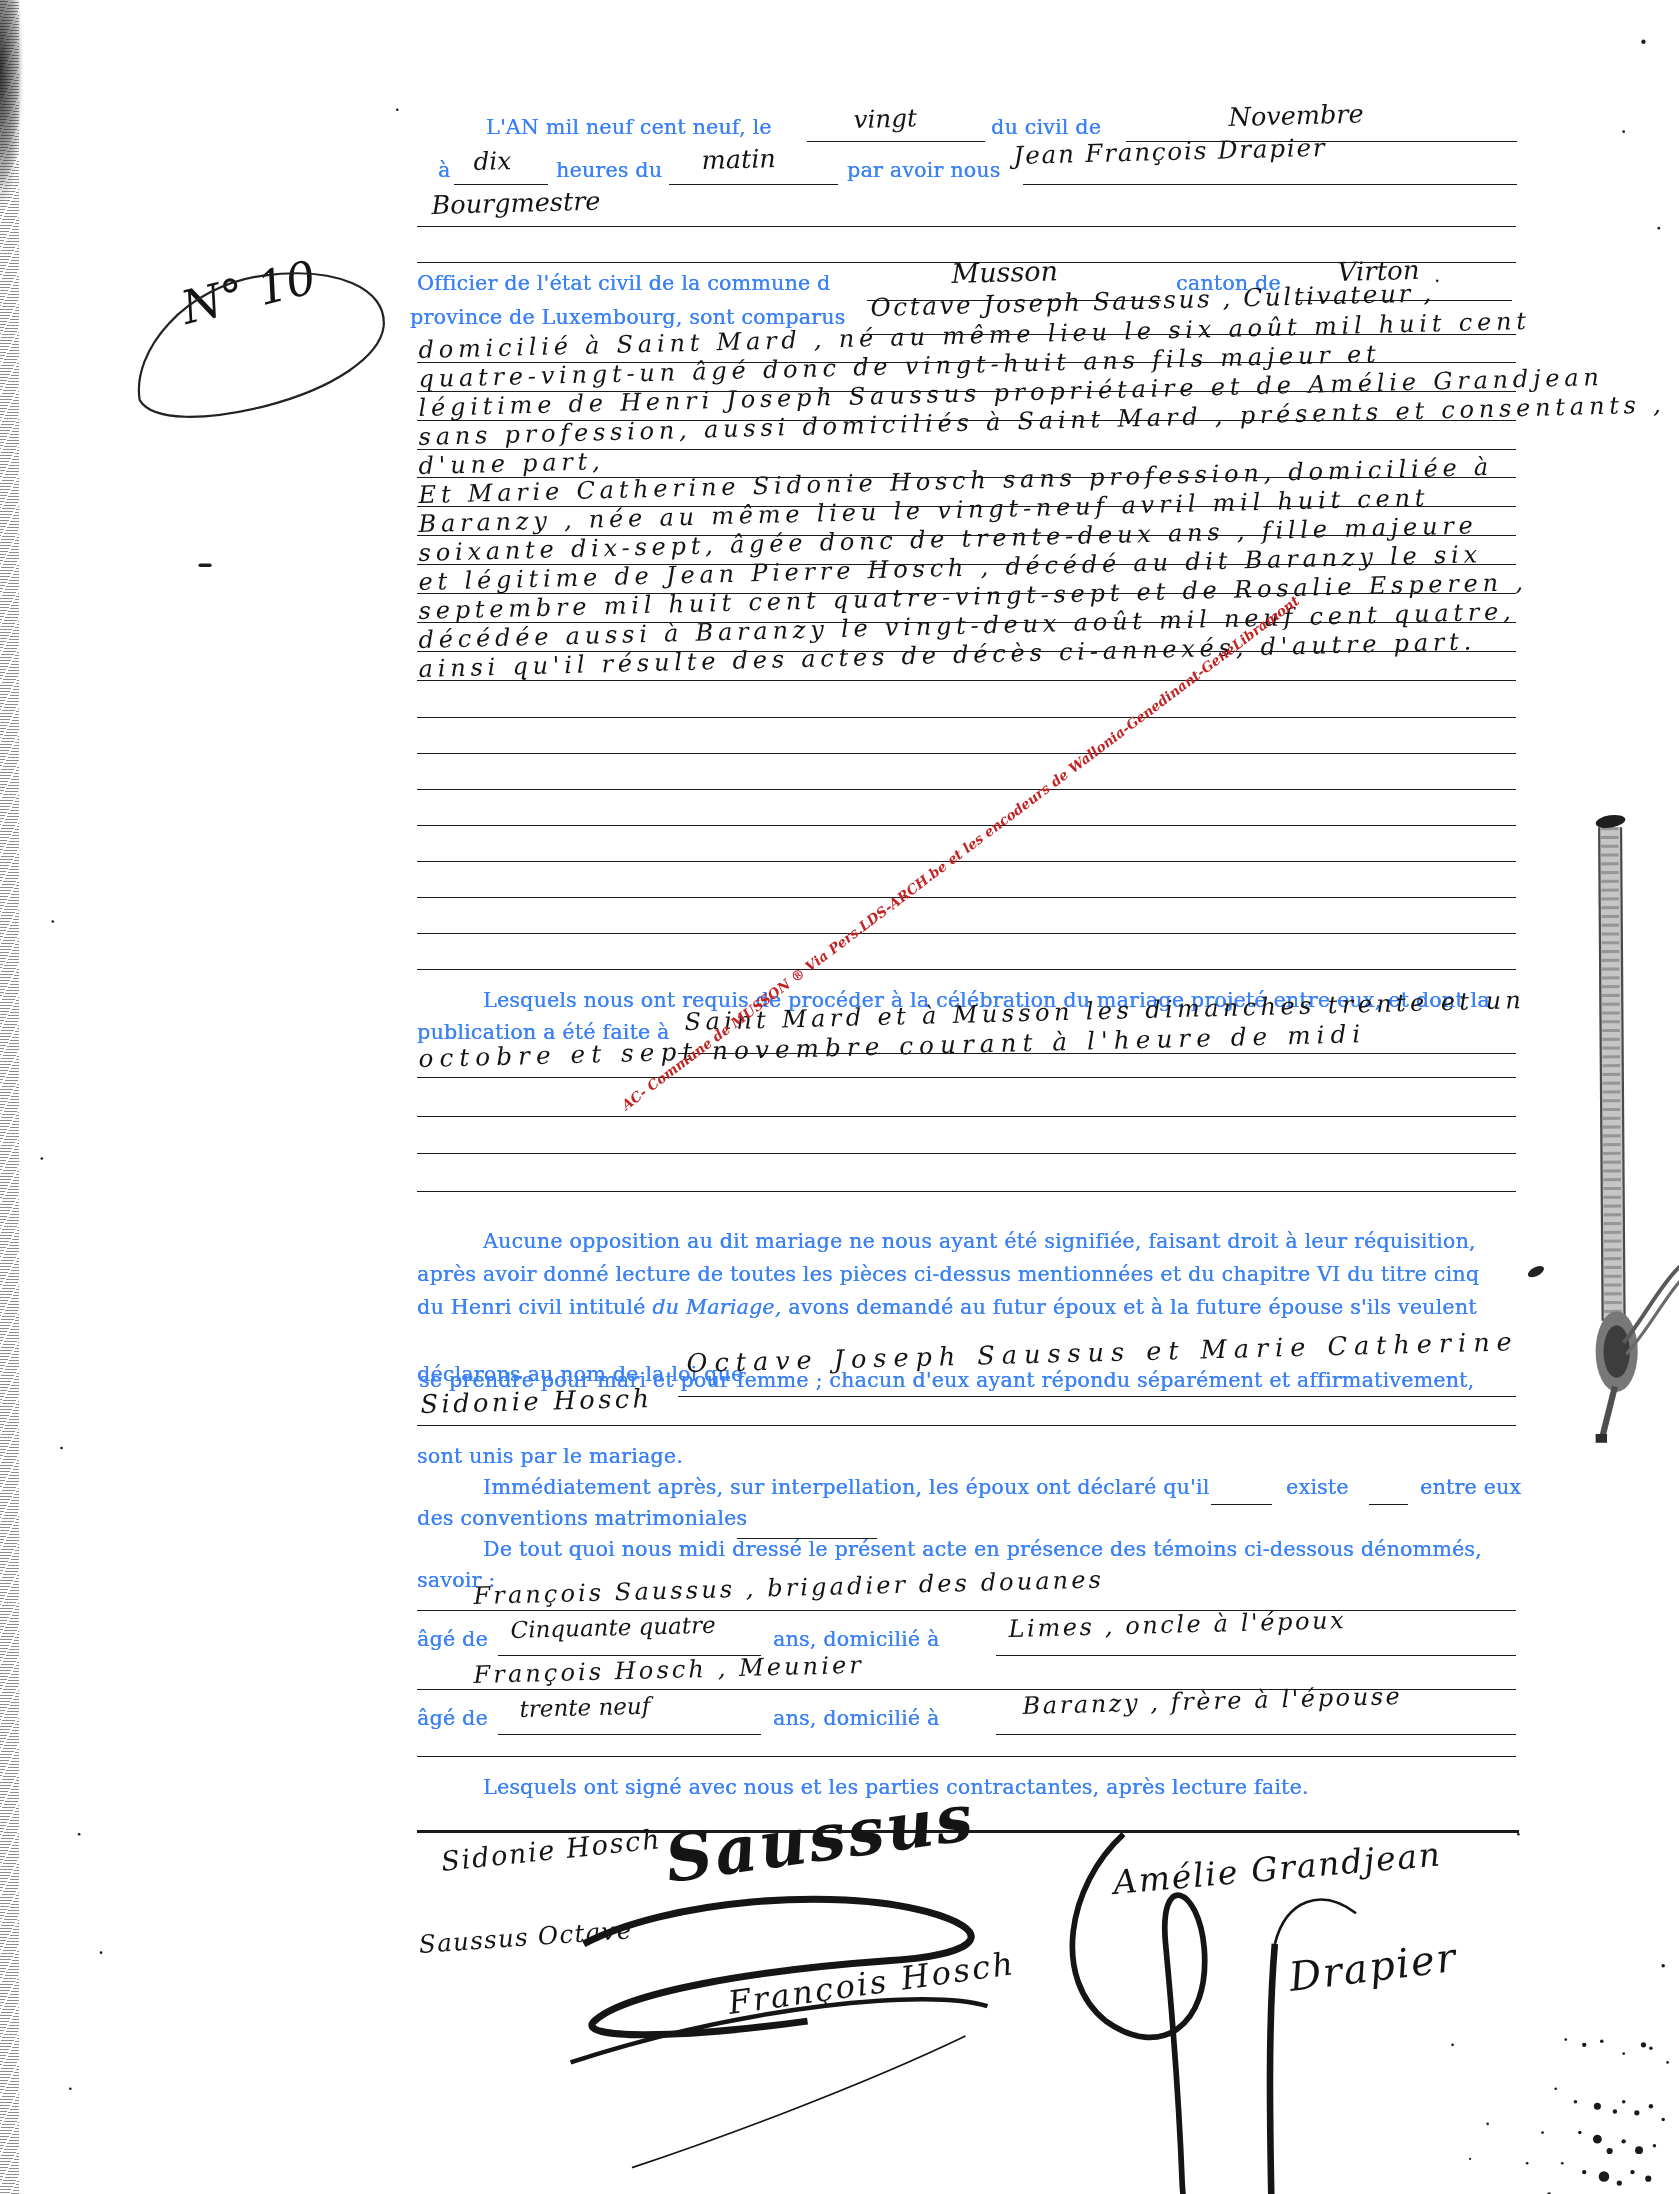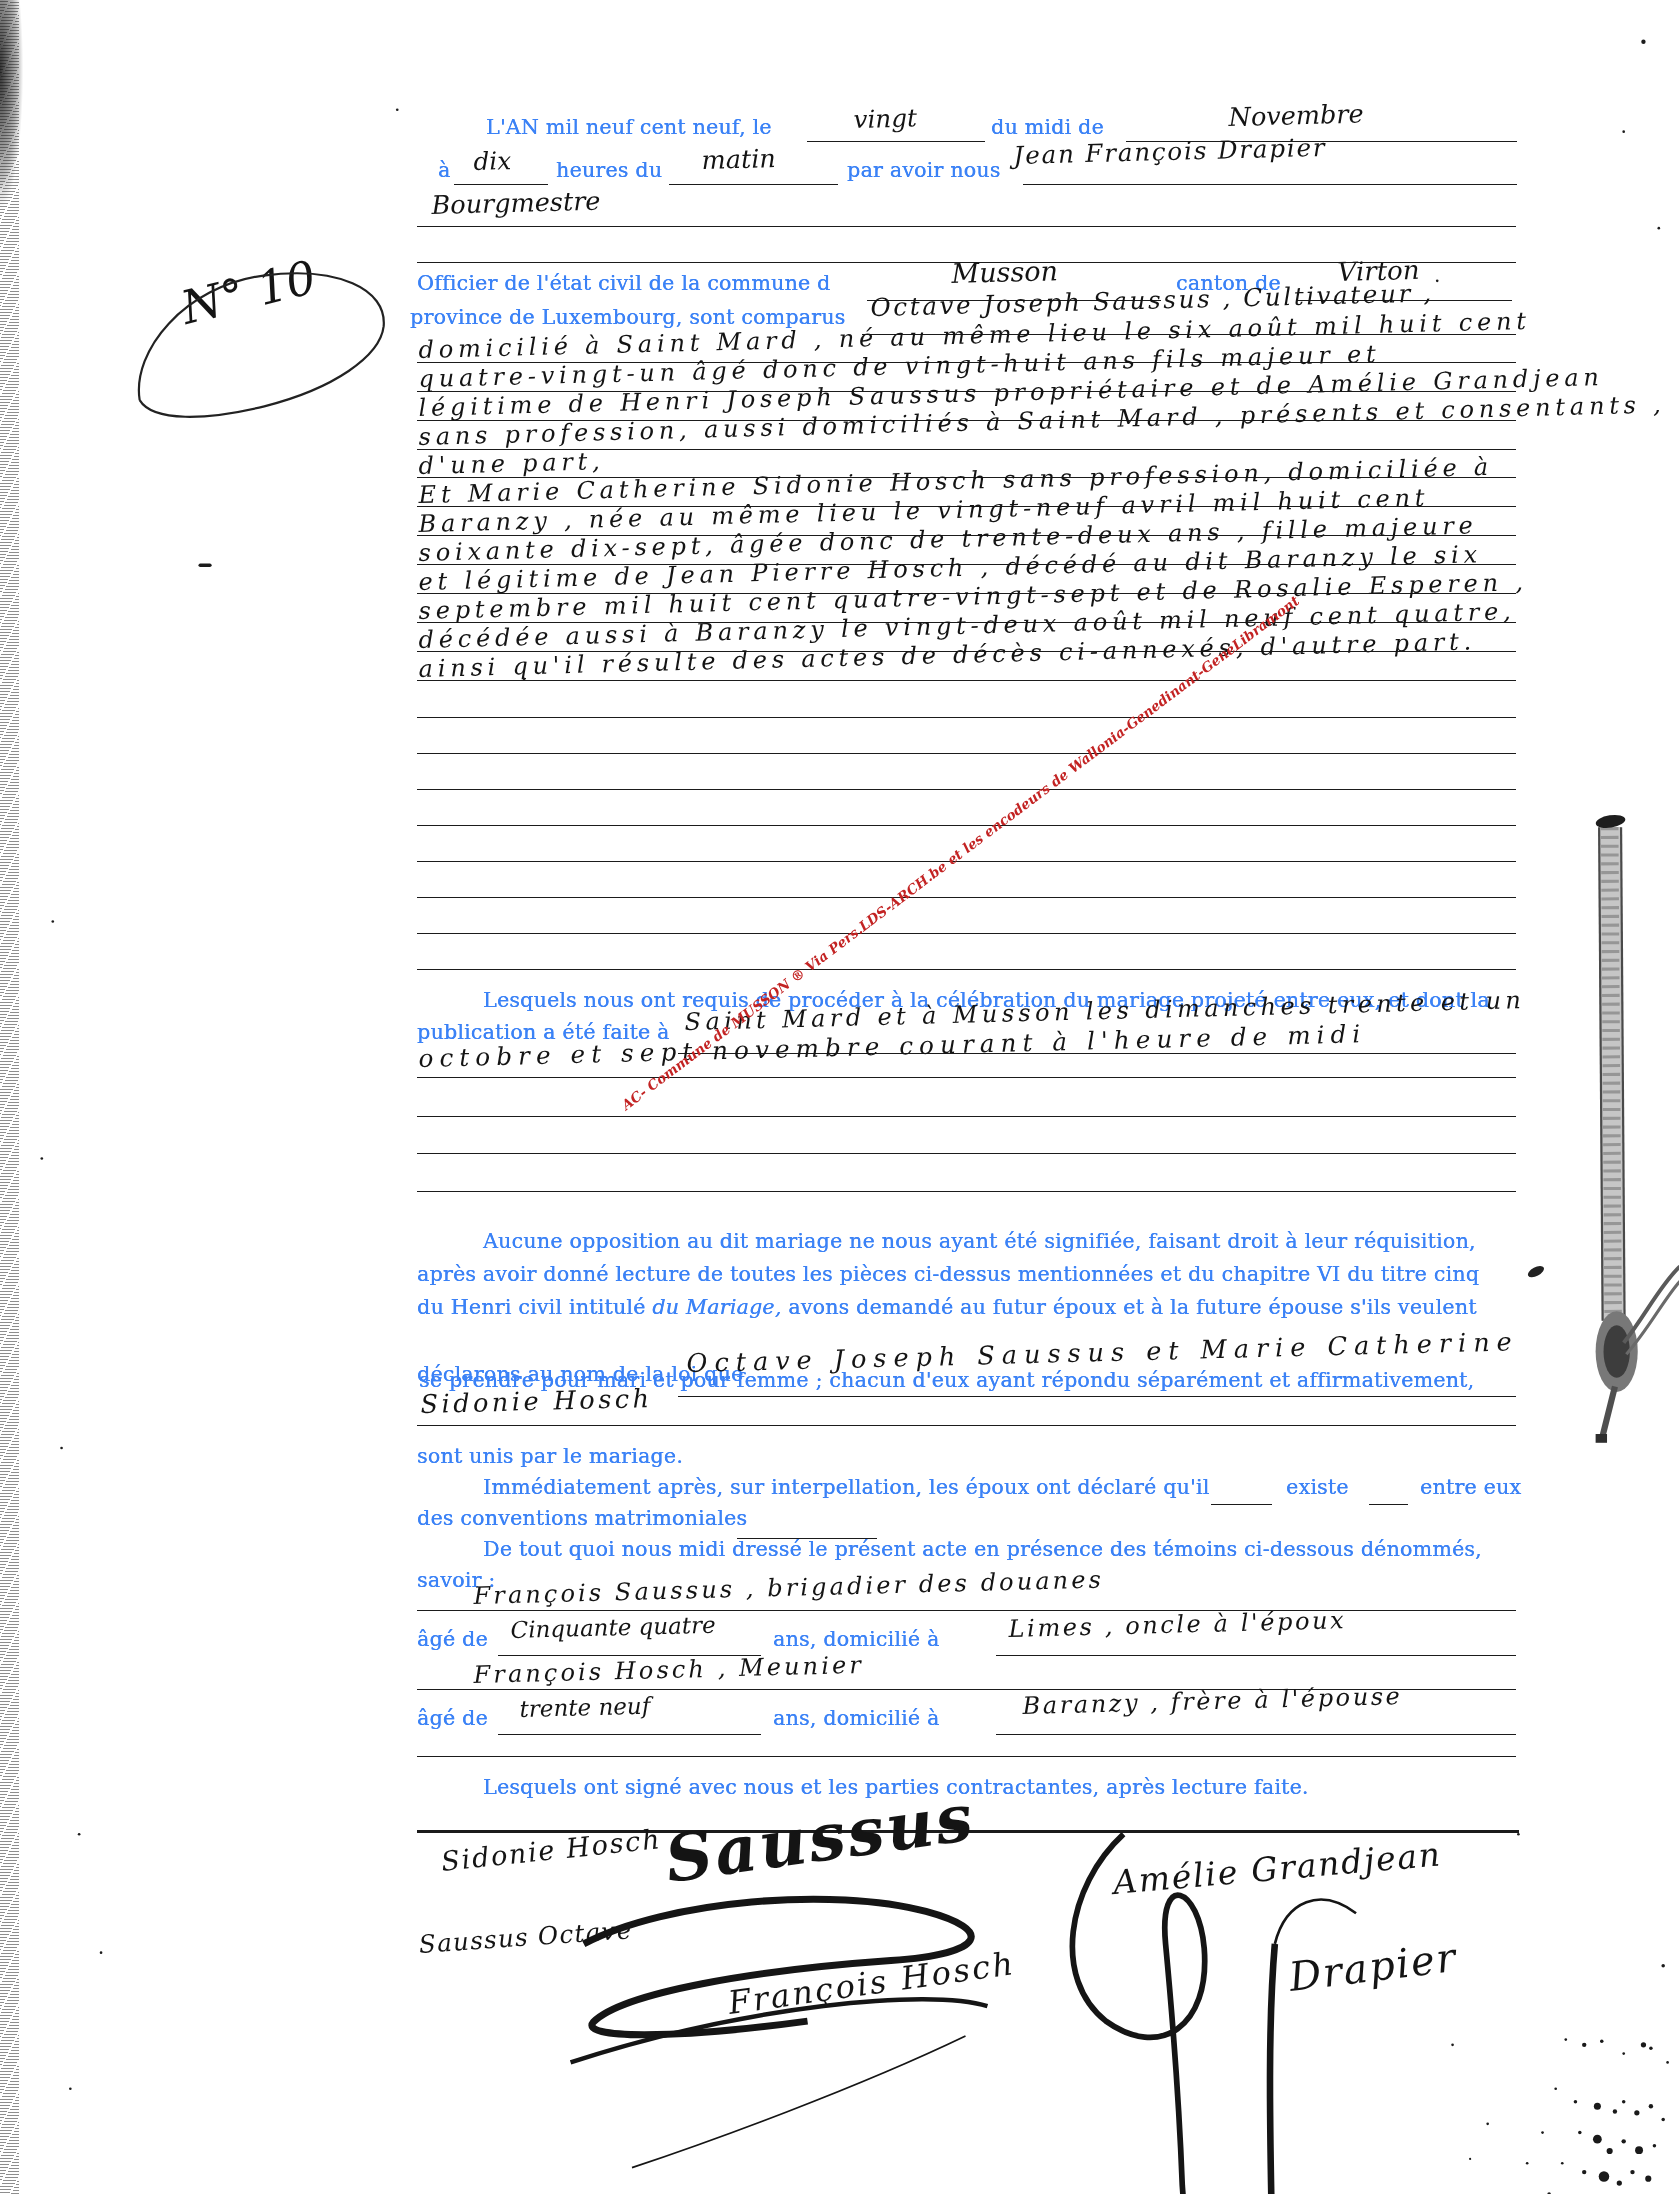--- a/index.html
+++ b/index.html
@@ -34,21 +34,21 @@
   <div class="edge"></div>
   <div class="edge-top"></div>
 
   <div class="wm">AC- Commune de MUSSON ® Via Pers.LDS-ARCH.be et les encodeurs de Wallonia-Genedinant-GeneLibramont</div>
 
   <div class="hd" style="left:189px;top:281px;font-size:46px;transform:rotate(-14deg);">N° 10</div>
 
   <div class="pr" style="left:486px;top:115px;">L'AN mil neuf cent neuf, le</div>
   <div class="rule" style="left:807px;top:141px;width:178px;"></div>
   <div class="hd" style="left:854px;top:105px;font-size:24.6px;">vingt</div>
-  <div class="pr" style="left:991px;top:115px;">du midi de</div>
+  <div class="pr" style="left:991px;top:115px;">du civil de</div>
   <div class="rule" style="left:1126px;top:141px;width:391px;"></div>
   <div class="hd" style="left:1229px;top:102px;font-size:25.5px;">Novembre</div>
 
   <div class="pr" style="left:438px;top:158px;">à</div>
   <div class="rule" style="left:454px;top:184px;width:94px;"></div>
   <div class="hd" style="left:474px;top:147px;font-size:24.6px;">dix</div>
   <div class="pr" style="left:556px;top:158px;">heures du</div>
   <div class="rule" style="left:669px;top:184px;width:169px;"></div>
   <div class="hd" style="left:702px;top:145px;font-size:25.5px;">matin</div>
   <div class="pr" style="left:847px;top:158px;">par avoir nous</div>

